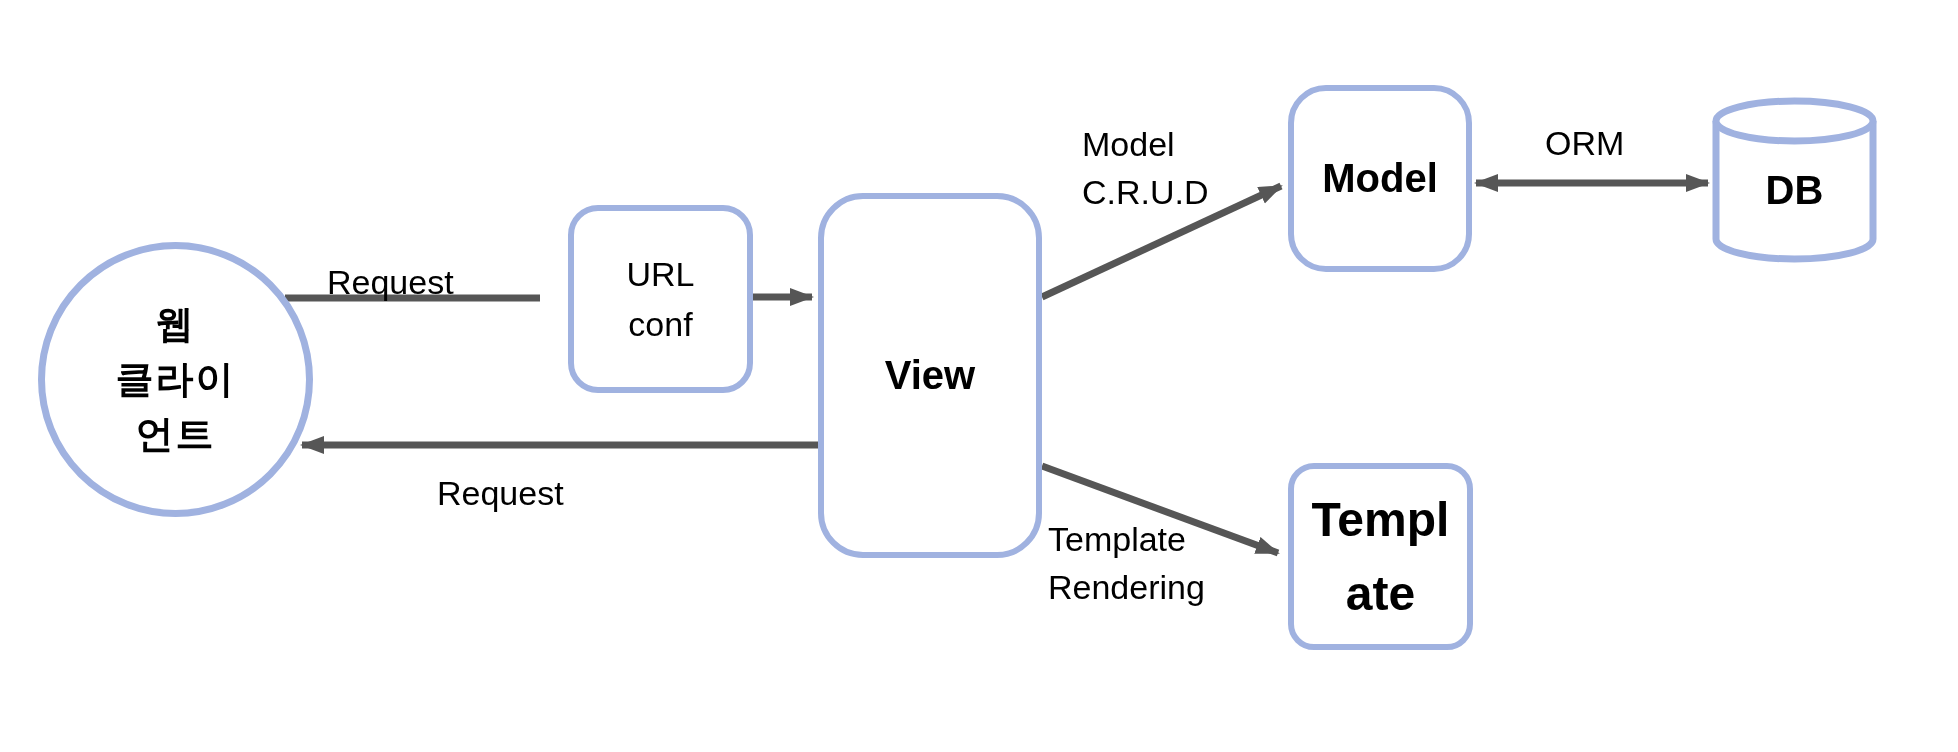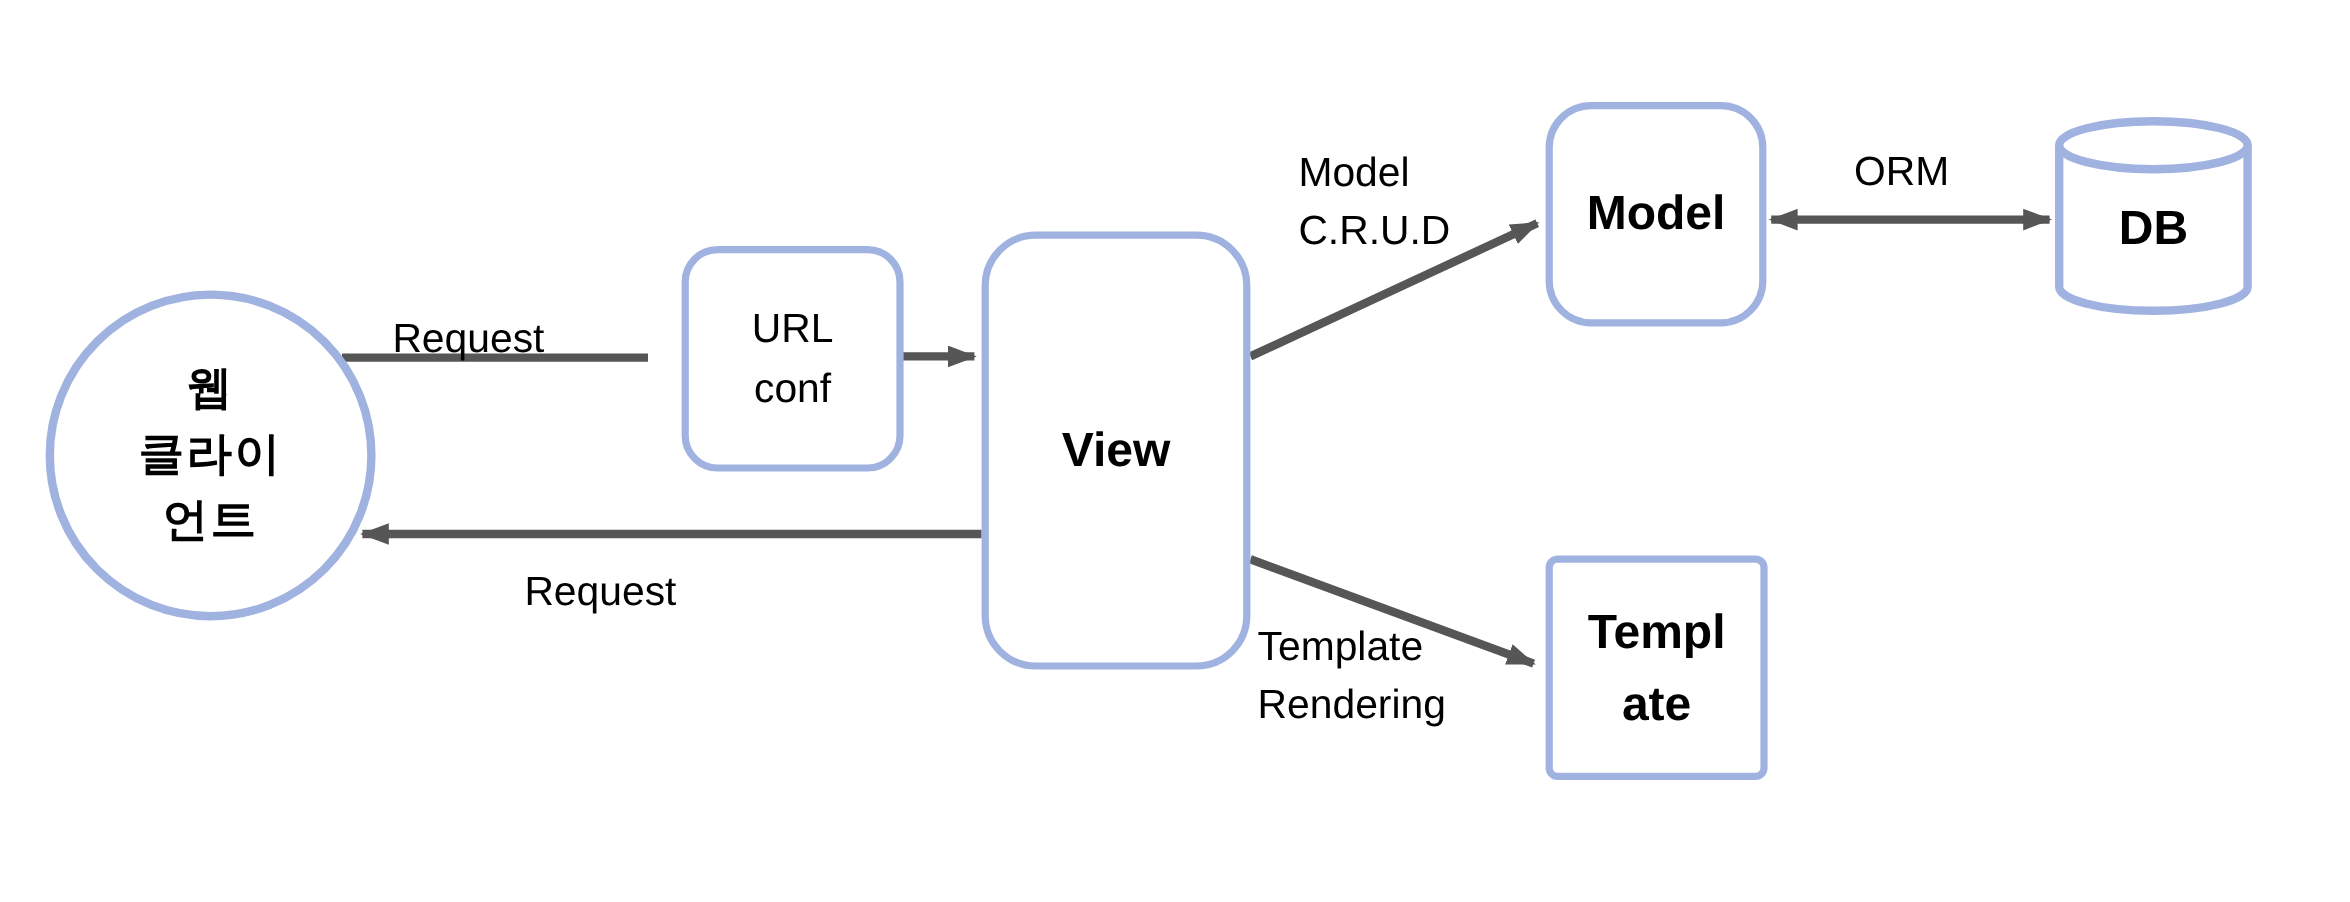--- a/index.html
+++ b/index.html
@@ -43,22 +43,22 @@
     border-radius:45px;
     font-size:40px;font-weight:bold;
   }
   .model{
     left:1288px;top:85px;width:184px;height:187px;
     border-radius:38px;
     font-size:40px;font-weight:bold;
   }
   .template{
     left:1288px;top:463px;width:185px;height:187px;
-    border-radius:10px;
-    font-size:40px;font-weight:bold;line-height:60px;
+    border-radius:26px;
+    font-size:48px;font-weight:bold;line-height:74px;
   }
   .db{
     position:absolute;left:1712px;top:97px;width:165px;height:166px;
   }
   .db .cyl{position:absolute;left:0;top:0;}
   .db .db-label{
     position:absolute;left:0;top:20px;right:0;bottom:0;
     display:flex;align-items:center;justify-content:center;
     font-size:40px;font-weight:bold;
   }

